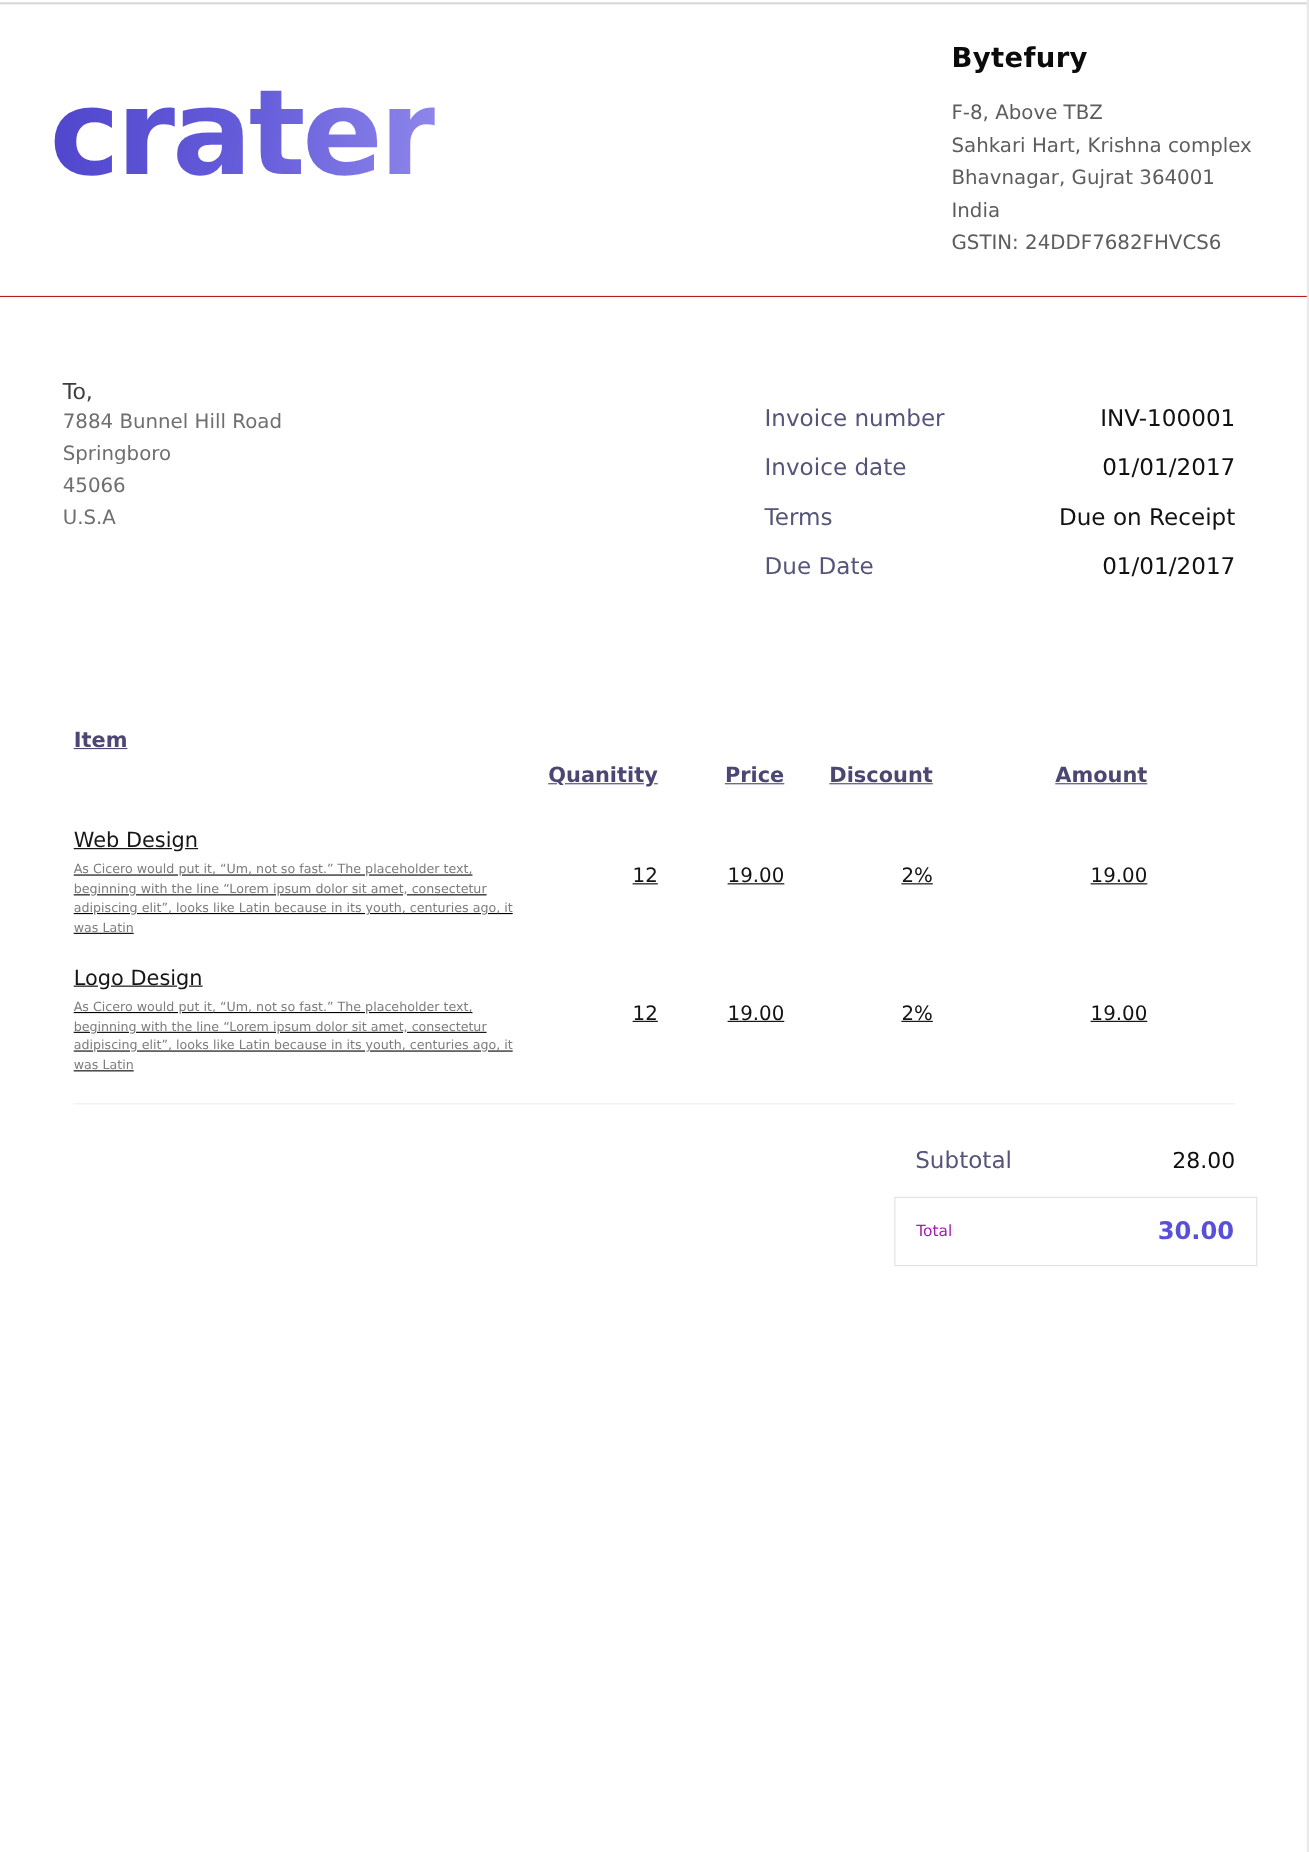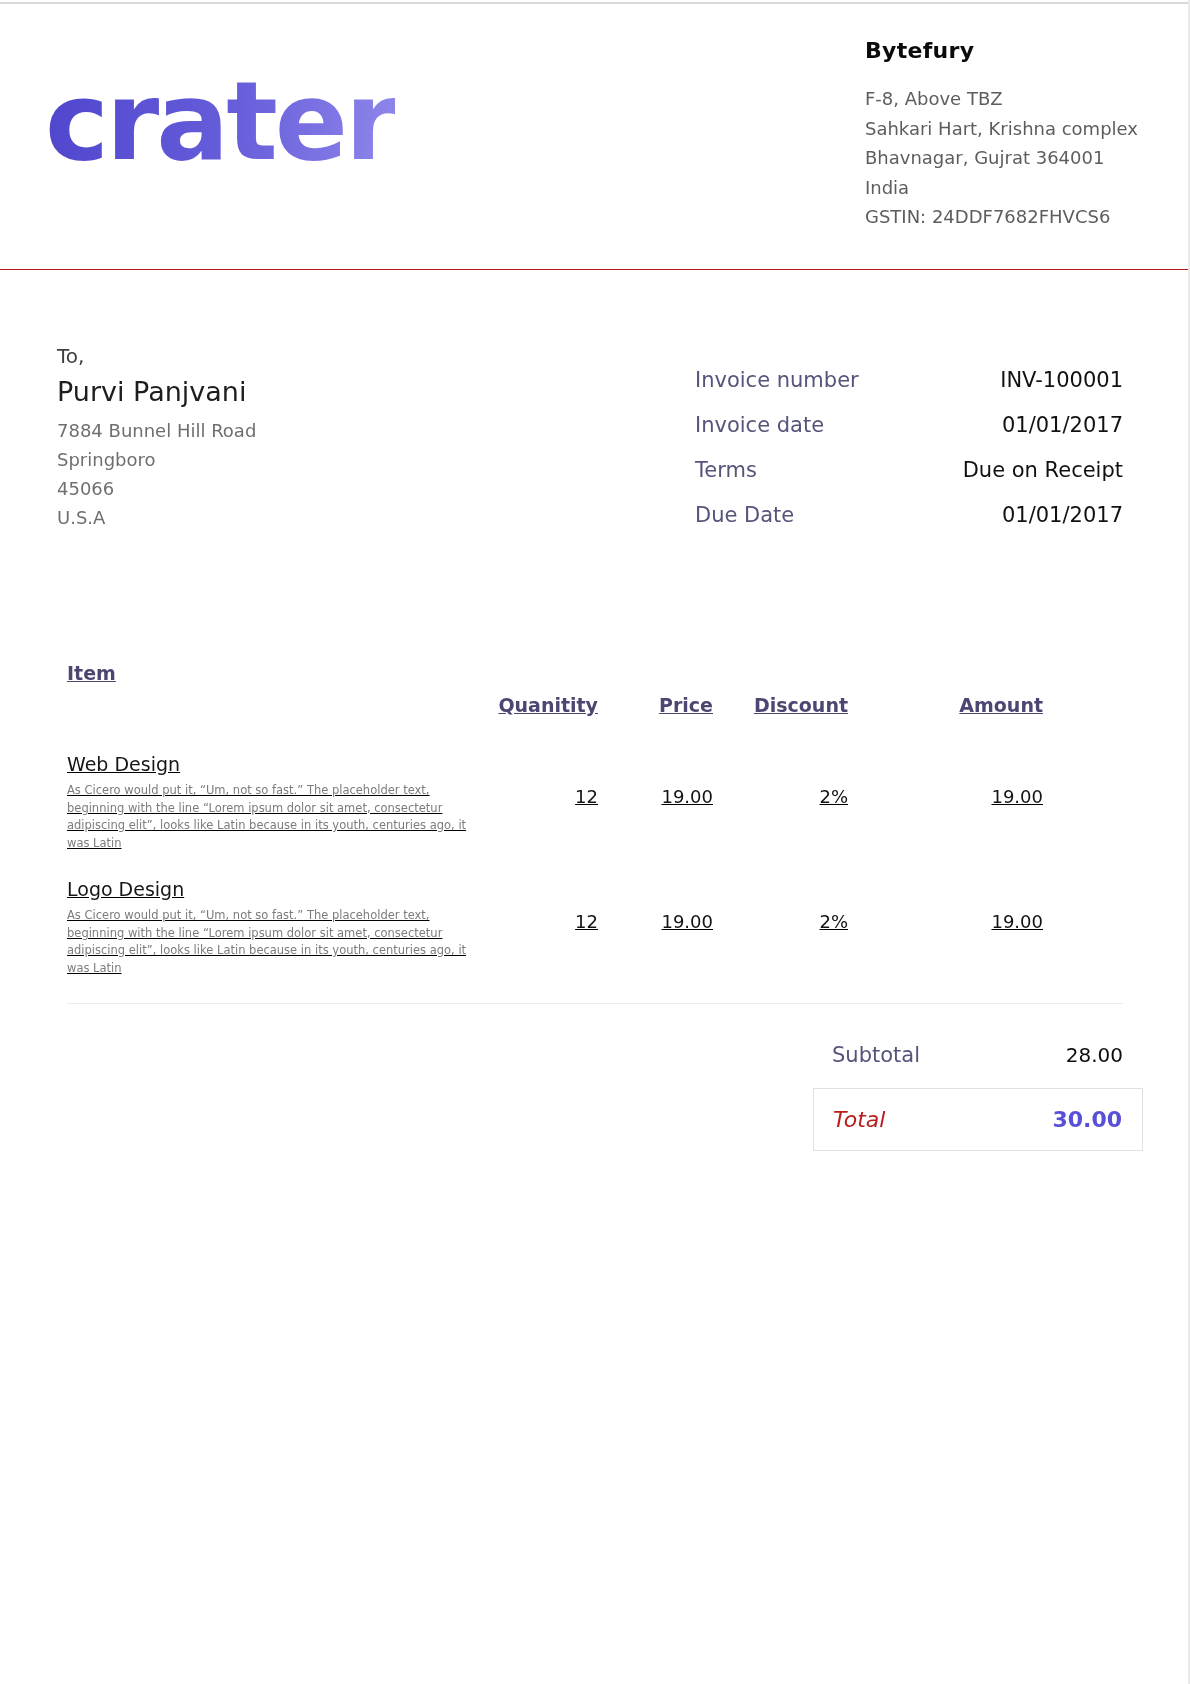--- a/index.html
+++ b/index.html
@@ -29,21 +29,21 @@
   }
   .logo {
     margin-top: 68px;
     font-size: 108px; font-weight: 700; line-height: 1; letter-spacing: -3px;
     color: #5b51d8;
     background: linear-gradient(95deg, #5148ce 5%, #675edb 55%, #8d85ea 98%);
     -webkit-background-clip: text; background-clip: text;
     -webkit-text-fill-color: transparent;
   }
   .company { margin-top: 38px; }
-  .company-name { font-size: 22px; font-weight: 700; color: #0b0b0c; margin-bottom: 21px; letter-spacing: 0.3px; }
+  .company-name { font-size: 25px; font-weight: 700; color: #0b0b0c; margin-bottom: 21px; letter-spacing: 0.3px; }
   .company-address-line { font-size: 18px; color: #5d5d5d; line-height: 29.5px; }
 
   
   .info { display: flex; padding: 73px 67px 0 57px; gap: 36px; }
   .customer { flex: 1; }
   .to-label { font-size: 20px; color: #3f3f3f; line-height: 26px; }
   .customer-name { font-size: 27px; font-weight: 400; color: #1e1e1e; margin: 7px 0 9px; }
   .customer-address-line { font-size: 18px; color: #6f6f6f; line-height: 29px; }
 
   .meta { width: 428px; margin-top: 21px; }
@@ -74,21 +74,21 @@
     padding: 0 20px 0 19px; margin-bottom: 13px;
   }
   .totals-label { font-size: 21px; color: #55547A; line-height: 32px; }
   .totals-value { font-size: 20px; font-weight: 500; color: #0e0e0e; }
   .total-box {
     margin-top: 17px; height: 63px;
     border: 1px solid #e1e1e1; background: #ffffff;
     display: flex; justify-content: space-between; align-items: center;
     padding: 0 20px 0 19px;
   }
-  .total-label { font-size: 22px; color: #b91c1c; font-style: italic; }
+  .total-label { font-size: 14px; color: #a21caf; }
   .total-value { font-size: 22px; font-weight: 700; color: #5850d9; }
 </style>
 </head>
 <body>
 
 <div class="page">
   <div class="edge-top"></div>
   <div class="edge-right"></div>
 
   <div class="header">
@@ -101,21 +101,20 @@
         <div class="company-address-line">Bhavnagar, Gujrat 364001</div>
         <div class="company-address-line">India</div>
         <div class="company-address-line">GSTIN: 24DDF7682FHVCS6</div>
       </div>
     </div>
   </div>
 
   <div class="info">
     <div class="customer">
       <div class="to-label">To,</div>
-      <div class="customer-name">Purvi Panjvani</div>
       <div>
         <div class="customer-address-line">7884 Bunnel Hill Road</div>
         <div class="customer-address-line">Springboro</div>
         <div class="customer-address-line">45066</div>
         <div class="customer-address-line">U.S.A</div>
       </div>
     </div>
 
     <div class="meta">
       <div class="meta-row">

